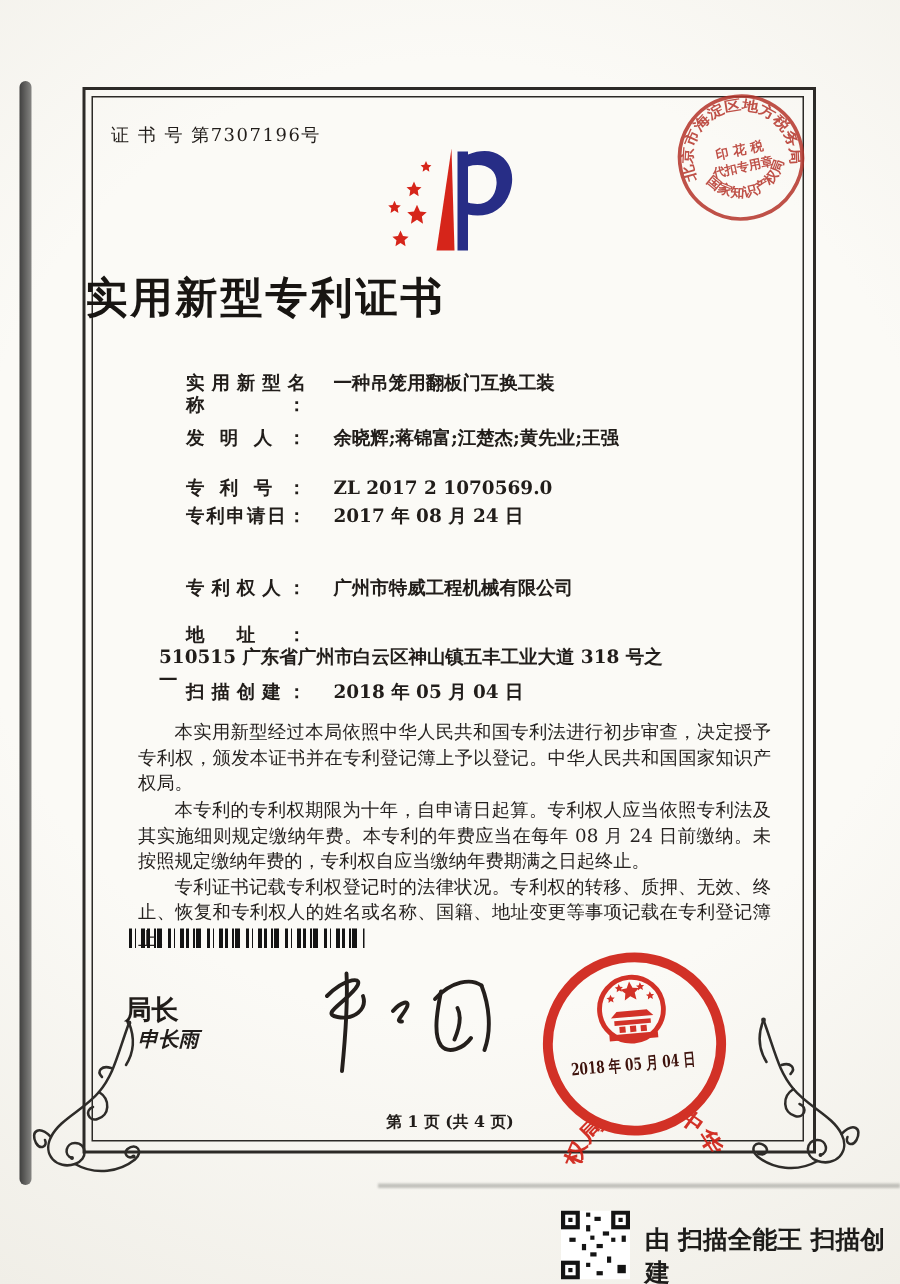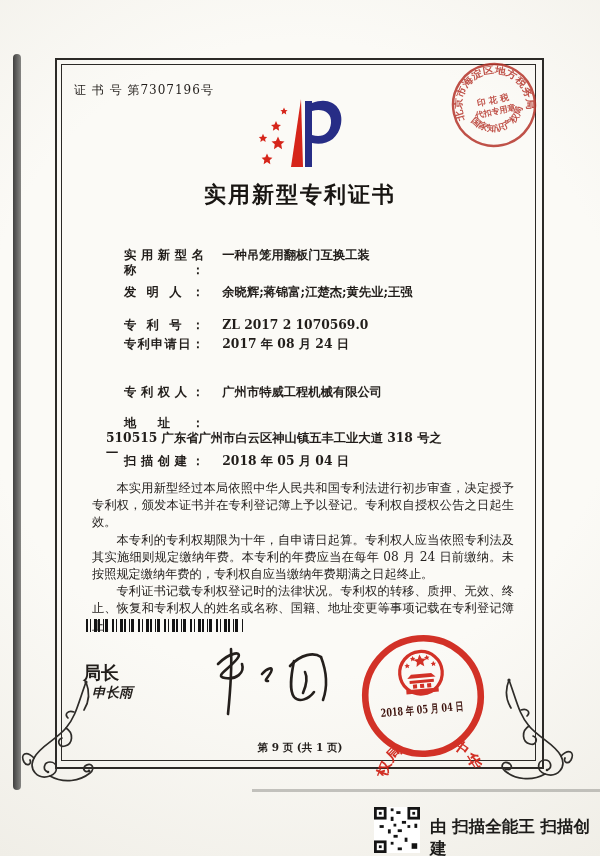--- a/index.html
+++ b/index.html
@@ -20,22 +20,22 @@
   
   .frame-outer{position:absolute;left:55px;top:58px;width:485px;height:707px;border:2px solid #2c2a27;}
   .frame-inner{position:absolute;left:61px;top:64px;width:473px;height:695px;border:1px solid #2c2a27;}
   .fl{position:absolute;width:95px;height:112px;}
   .fl-left{left:12px;top:678px;}
   .fl-right{left:488px;top:676px;transform:scaleX(-1);}
 
   .cert-no{position:absolute;left:74px;top:82px;font-size:12px;font-weight:400;letter-spacing:1px;}
   .tax-stamp{position:absolute;left:450px;top:61px;width:88px;height:88px;transform:rotate(-12deg);opacity:.85;}
   .logo{position:absolute;left:250px;top:93px;width:100px;height:88px;}
-  .title{position:absolute;left:57px;top:180px;width:486px;text-align:center;
-    font-size:22px;font-weight:700;letter-spacing:2px;color:#181512;}
+  .title{position:absolute;left:57px;top:180px;width:486px;text-align:left;
+    font-size:28px;font-weight:700;letter-spacing:2px;color:#181512;}
 
   .row{position:absolute;left:92px;width:440px;font-size:12.3px;font-weight:600;line-height:15px;}
   .lbl{display:inline-block;width:80px;text-align:justify;text-align-last:justify;vertical-align:top;margin-left:32px;}
   .val{display:inline-block;margin-left:14px;vertical-align:top;}
   .val-wrap{width:342px;}
   .grp-right{position:absolute;left:338px;top:0;}
   .grp-right .lbl{width:84px;}
   .r1{top:247px;} .r2{top:284px;} .r3{top:317px;} .r4{top:336px;} .r5{top:384px;} .r6{top:415px;} .r7{top:453px;}
 
   .paras{position:absolute;left:92px;top:480px;width:422px;font-size:12.2px;line-height:17.2px;
@@ -163,21 +163,21 @@
   <div class="row r6">
     <span class="lbl">地址：</span>
     <span class="val val-wrap">510515 广东省广州市白云区神山镇五丰工业大道 318 号之一</span>
   </div>
   <div class="row r7">
     <span class="lbl">扫描创建：</span>
     <span class="val">2018 年 05 月 04 日</span>
   </div>
 
   <div class="paras">
-    <p>本实用新型经过本局依照中华人民共和国专利法进行初步审查，决定授予专利权，颁发本证书并在专利登记簿上予以登记。专利权自授权公告之日起生效。</p>
+    <p>本实用新型经过本局依照中华人民共和国专利法进行初步审查，决定授予专利权，颁发本证书并在专利登记簿上予以登记。中华人民共和国国家知识产权局。</p>
     <p>本专利的专利权期限为十年，自申请日起算。专利权人应当依照专利法及其实施细则规定缴纳年费。本专利的年费应当在每年 08 月 24 日前缴纳。未按照规定缴纳年费的，专利权自应当缴纳年费期满之日起终止。</p>
     <p>专利证书记载专利权登记时的法律状况。专利权的转移、质押、无效、终止、恢复和专利权人的姓名或名称、国籍、地址变更等事项记载在专利登记簿上。</p>
   </div>
 
   <div class="barcode"></div>
 
   <div class="director-title">局长</div>
   <div class="director-name">申长雨</div>
 
   <svg class="signature" viewBox="0 0 168 74">
@@ -214,21 +214,21 @@
           <rect x="66" y="63" width="4" height="4"></rect>
             <rect x="73" y="63" width="4" height="4"></rect>
             <rect x="80" y="63" width="4" height="4"></rect>
           <rect x="59" y="68" width="32" height="4"></rect>
         </g>
       </g>
     </g>
     <text x="73" y="92" font-size="11" font-weight="700" fill="#3d120c" text-anchor="middle" textLength="82" lengthAdjust="spacingAndGlyphs">2018 年 05 月 04 日</text>
   </svg>
 
-  <div class="page-num">第 9 页 (共 1 页)</div>
+  <div class="page-num">第 1 页 (共 4 页)</div>
 
   <svg class="qr" viewBox="0 0 33 33">
     <rect x="0" y="0" width="33" height="33" fill="#fff"></rect>
     <g fill="#141414">
       <rect x="0" y="0" width="9" height="9"></rect>
         <rect x="24" y="0" width="9" height="9"></rect>
         <rect x="0" y="24" width="9" height="9"></rect>
       <rect x="12" y="1" width="2" height="2"></rect>
         <rect x="16" y="3" width="3" height="2"></rect>
         <rect x="12" y="7" width="2" height="3"></rect>

